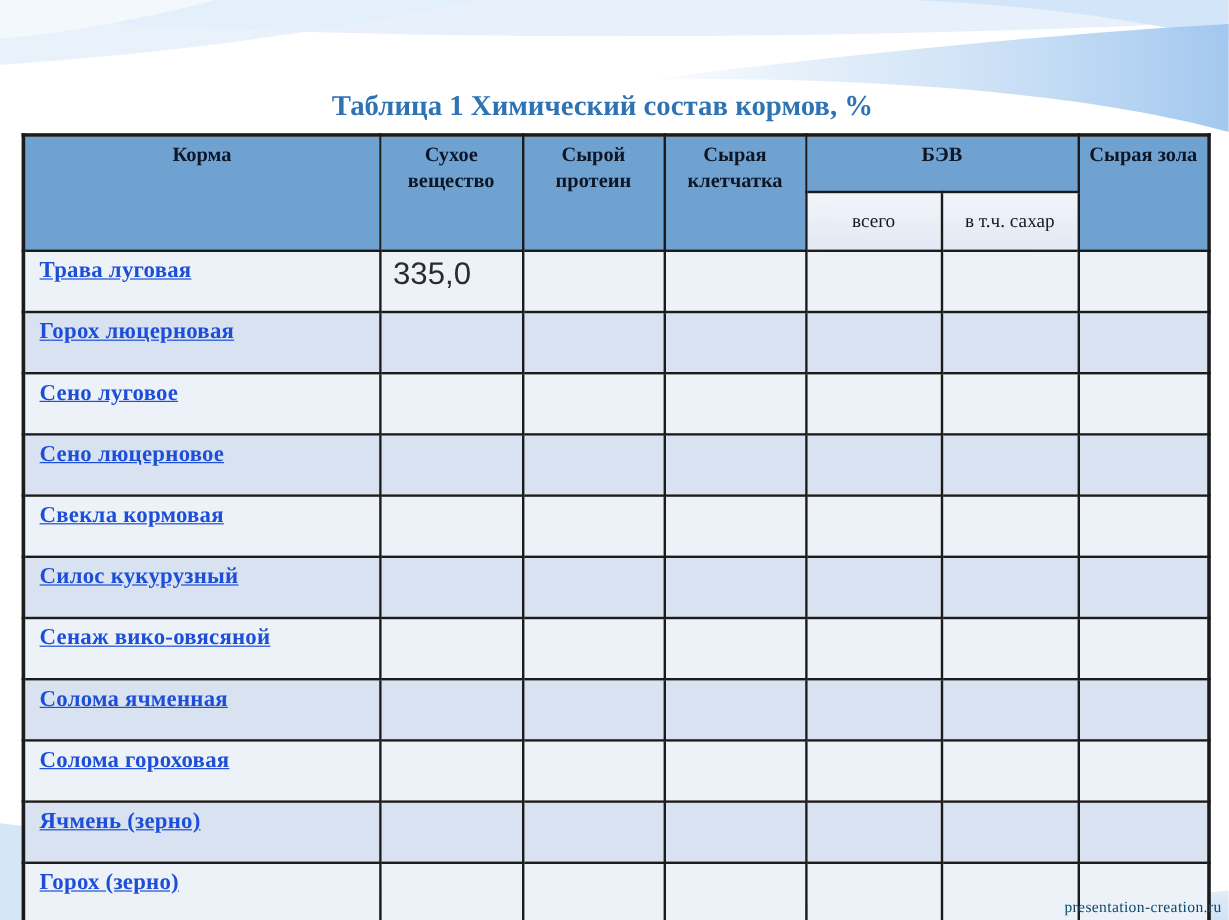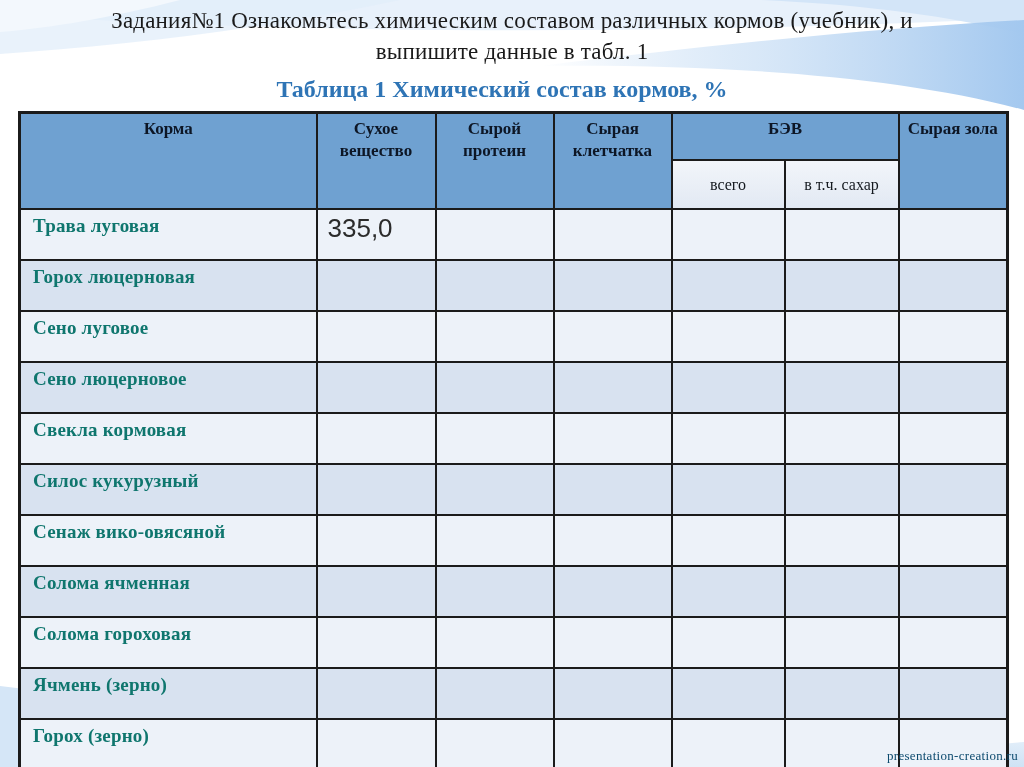--- a/index.html
+++ b/index.html
@@ -56,21 +56,21 @@
   }
   .feed-table tbody td {
     height: 42px;
     vertical-align: top;
     padding: 5px 6px 2px 12px;
     font-size: 19px;
   }
   .feed-table tbody tr { background: #edf2f9; }
   .feed-table tbody tr.alt { background: #d8e2f0; }
   .feed-table tbody td.feed {
-    font-weight: 700; color: #0f766e; letter-spacing: 0.2px;
+    font-weight: 700; color: #1d4ed8; letter-spacing: 0.2px; text-decoration: underline;
   }
   .feed-table tbody td.entered {
     font-family: "Liberation Sans", sans-serif;
     font-size: 26px; font-weight: 400; color: #2b2b2b;
     padding-top: 3px; padding-left: 10px; margin-left: 24px;
   }
   .watermark {
     position: absolute; right: 6px; bottom: 3px; z-index: 3;
     font-family: "Liberation Serif", serif;
     font-size: 13px; color: #0c4a6e; letter-spacing: 0.3px;
@@ -104,24 +104,20 @@
 
     <path d="M540,66 C720,44 880,28 1024,20 L1024,110 C900,76 720,64 540,66 Z" fill="url(#gSwoosh)"></path>
 
     <path d="M540,68 C720,66 900,78 1024,112 L1024,118 C900,86 720,72 540,72 Z" fill="#ffffff" opacity="0.85"></path>
 
     <path d="M0,744 C210,708 430,750 660,753 C830,755 950,749 1024,742 V767 H0 Z" fill="url(#gBot)"></path>
 
     <path d="M0,686 C110,698 225,728 310,767 H0 Z" fill="#d5e6f7"></path>
   </svg>
 
-  <div class="title">
-    <div>Задания№1 Ознакомьтесь химическим составом различных кормов (учебник), и</div>
-    <div>выпишите данные в табл. 1</div>
-  </div>
 
   <div class="subtitle">Таблица 1 Химический состав кормов, %</div>
 
   <table class="feed-table">
     <colgroup>
       <col style="width:297px">
       <col style="width:119px">
       <col style="width:118px">
       <col style="width:118px">
       <col style="width:113px">

